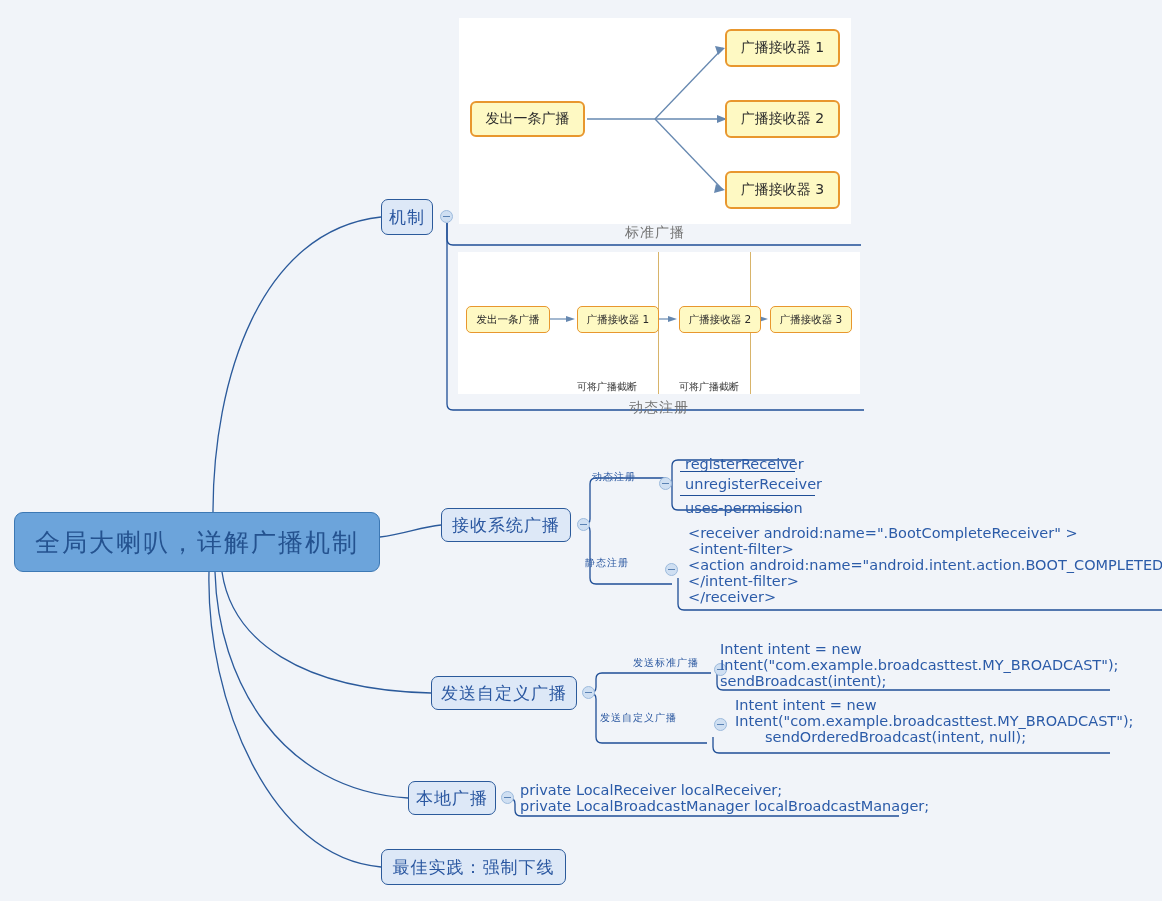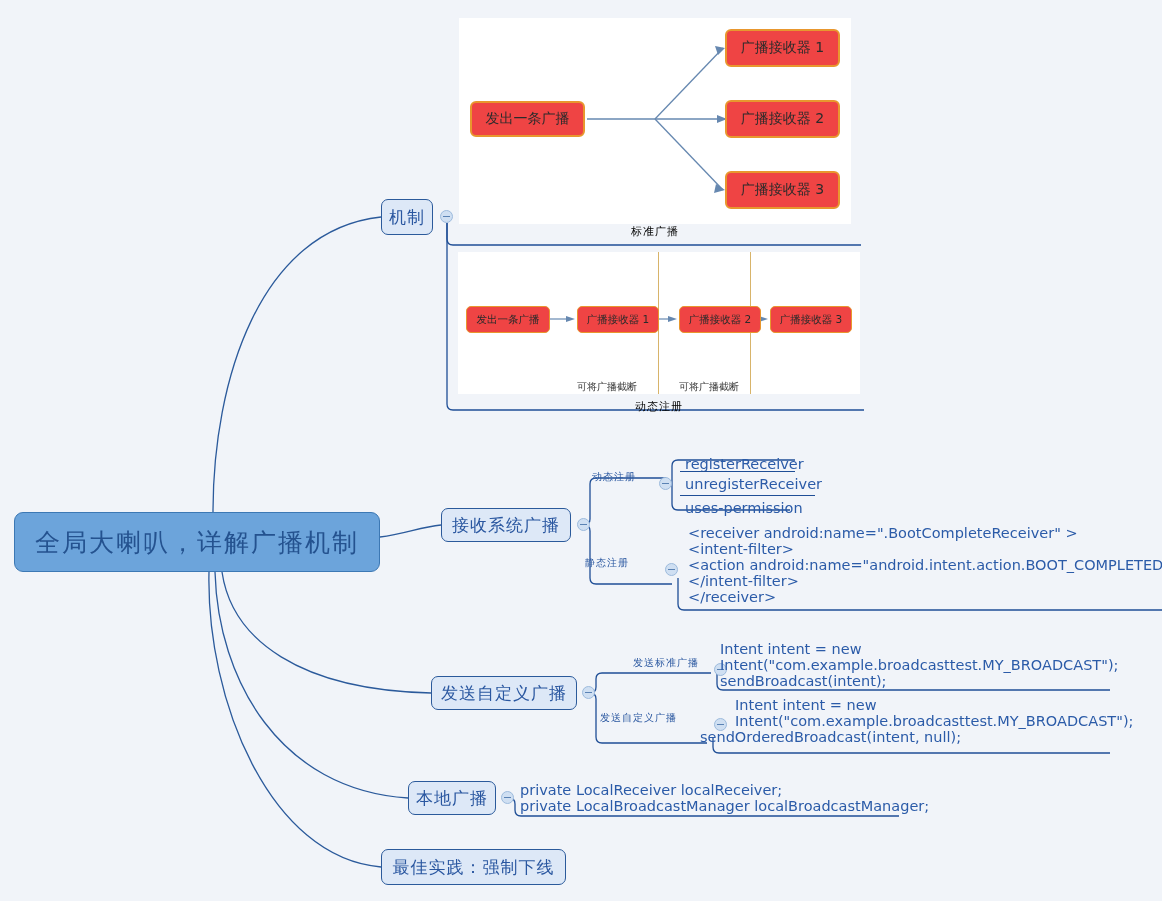--- a/index.html
+++ b/index.html
@@ -63,27 +63,27 @@
   }
 
   
   .pic{
     position:absolute;background:#ffffff;box-sizing:border-box;
   }
   .pic-std{left:459px;top:18px;width:392px;height:206px;}
   .pic-ord{left:458px;top:252px;width:402px;height:142px;}
 
   .picCaption{
-    position:absolute;font-size:11px;color:#000000;text-align:center;letter-spacing:1px;
+    position:absolute;font-size:14px;color:#737373;text-align:center;letter-spacing:1px;
   }
 
   
   .obox{
     position:absolute;box-sizing:border-box;
-    background:#ef4444;border:2px solid #e8972e;border-radius:6px;
+    background:#fef9c3;border:2px solid #e8972e;border-radius:6px;
     display:flex;align-items:center;justify-content:center;
     color:#2b2b2b;white-space:nowrap;
   }
   .obox-lg{font-size:14px;}
   .obox-sm{font-size:10.5px;border-width:1.5px;border-radius:5px;}
 
   .divline{position:absolute;background:#d8b46a;width:1px;}
   .smalltext{position:absolute;font-size:10px;color:#333;white-space:nowrap;margin-top:12px;}
 
   .underline{position:absolute;height:1px;background:#1f4e96;}
@@ -258,18 +258,18 @@
 
   <div class="codeline" style="left:720px;top:641px;">Intent intent = new</div>
   <div class="codeline" style="left:720px;top:657px;">Intent("com.example.broadcasttest.MY_BROADCAST");</div>
   <div class="codeline" style="left:720px;top:673px;">sendBroadcast(intent);</div>
 
   <div class="sublabel" style="left:600px;top:711px;">发送自定义广播</div>
   <div class="toggle" style="left:714px;top:718px;"></div>
 
   <div class="codeline" style="left:735px;top:697px;">Intent intent = new</div>
   <div class="codeline" style="left:735px;top:713px;">Intent("com.example.broadcasttest.MY_BROADCAST");</div>
-  <div class="codeline" style="left:700px;top:729px;text-align:right;">sendOrderedBroadcast(intent, null);</div>
+  <div class="codeline" style="left:765px;top:729px;text-align:right;">sendOrderedBroadcast(intent, null);</div>
 
   <div class="codeline" style="left:520px;top:782px;">private LocalReceiver localReceiver;</div>
   <div class="codeline" style="left:520px;top:798px;">private LocalBroadcastManager localBroadcastManager;</div>
 
 </div>
 
 </body></html>

